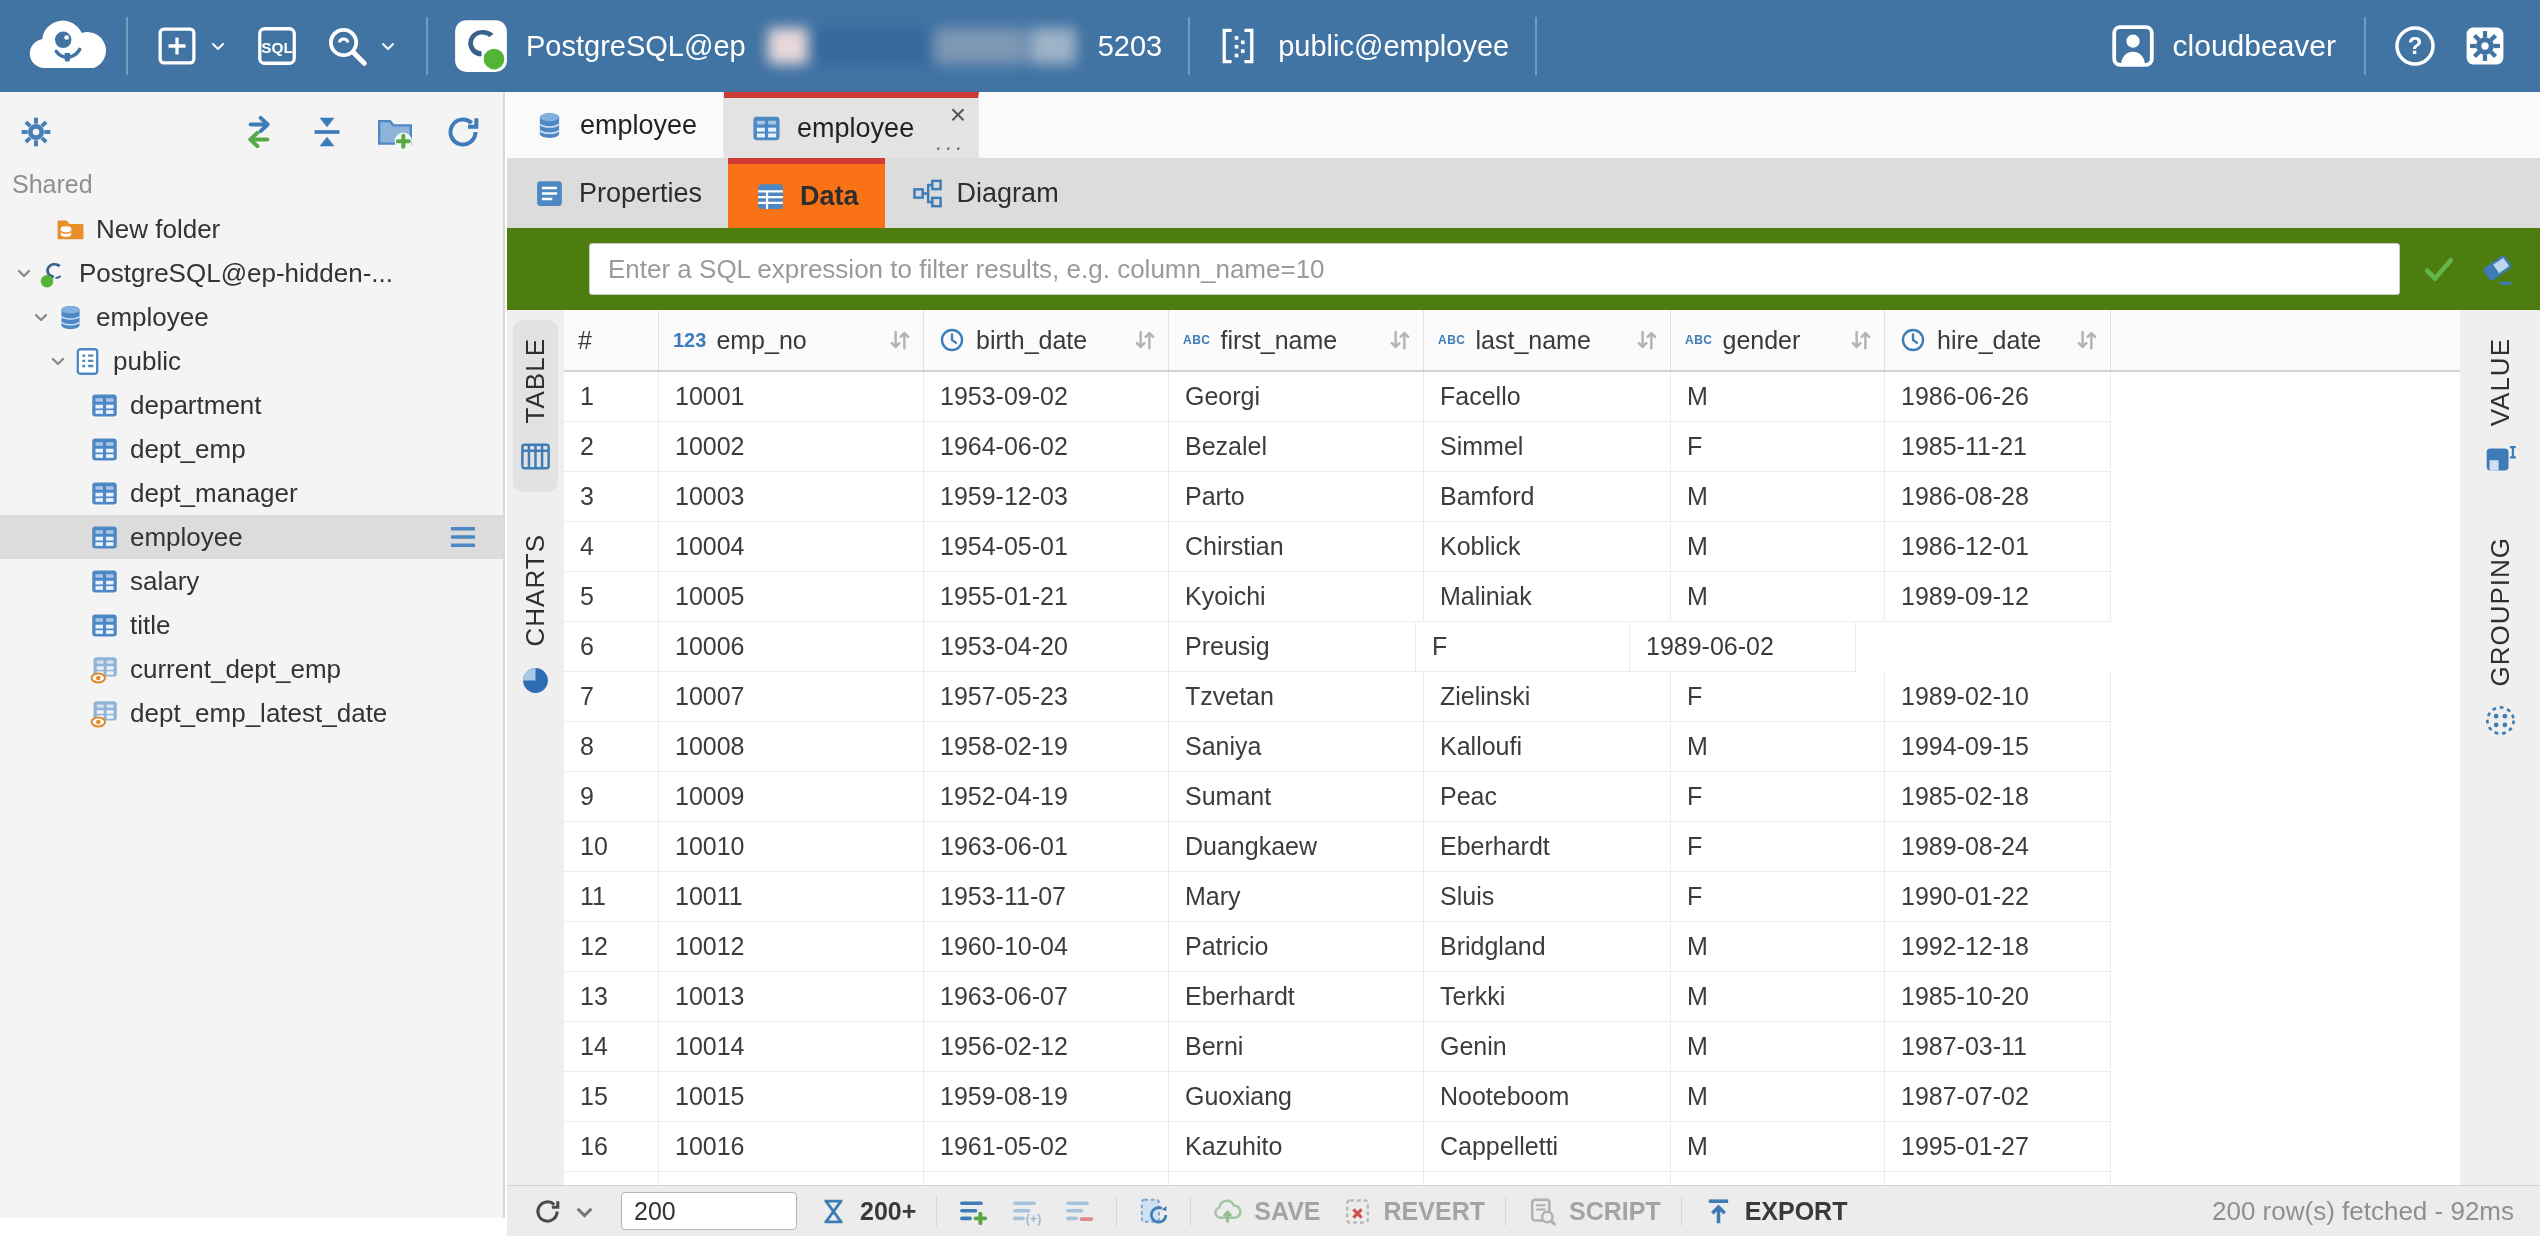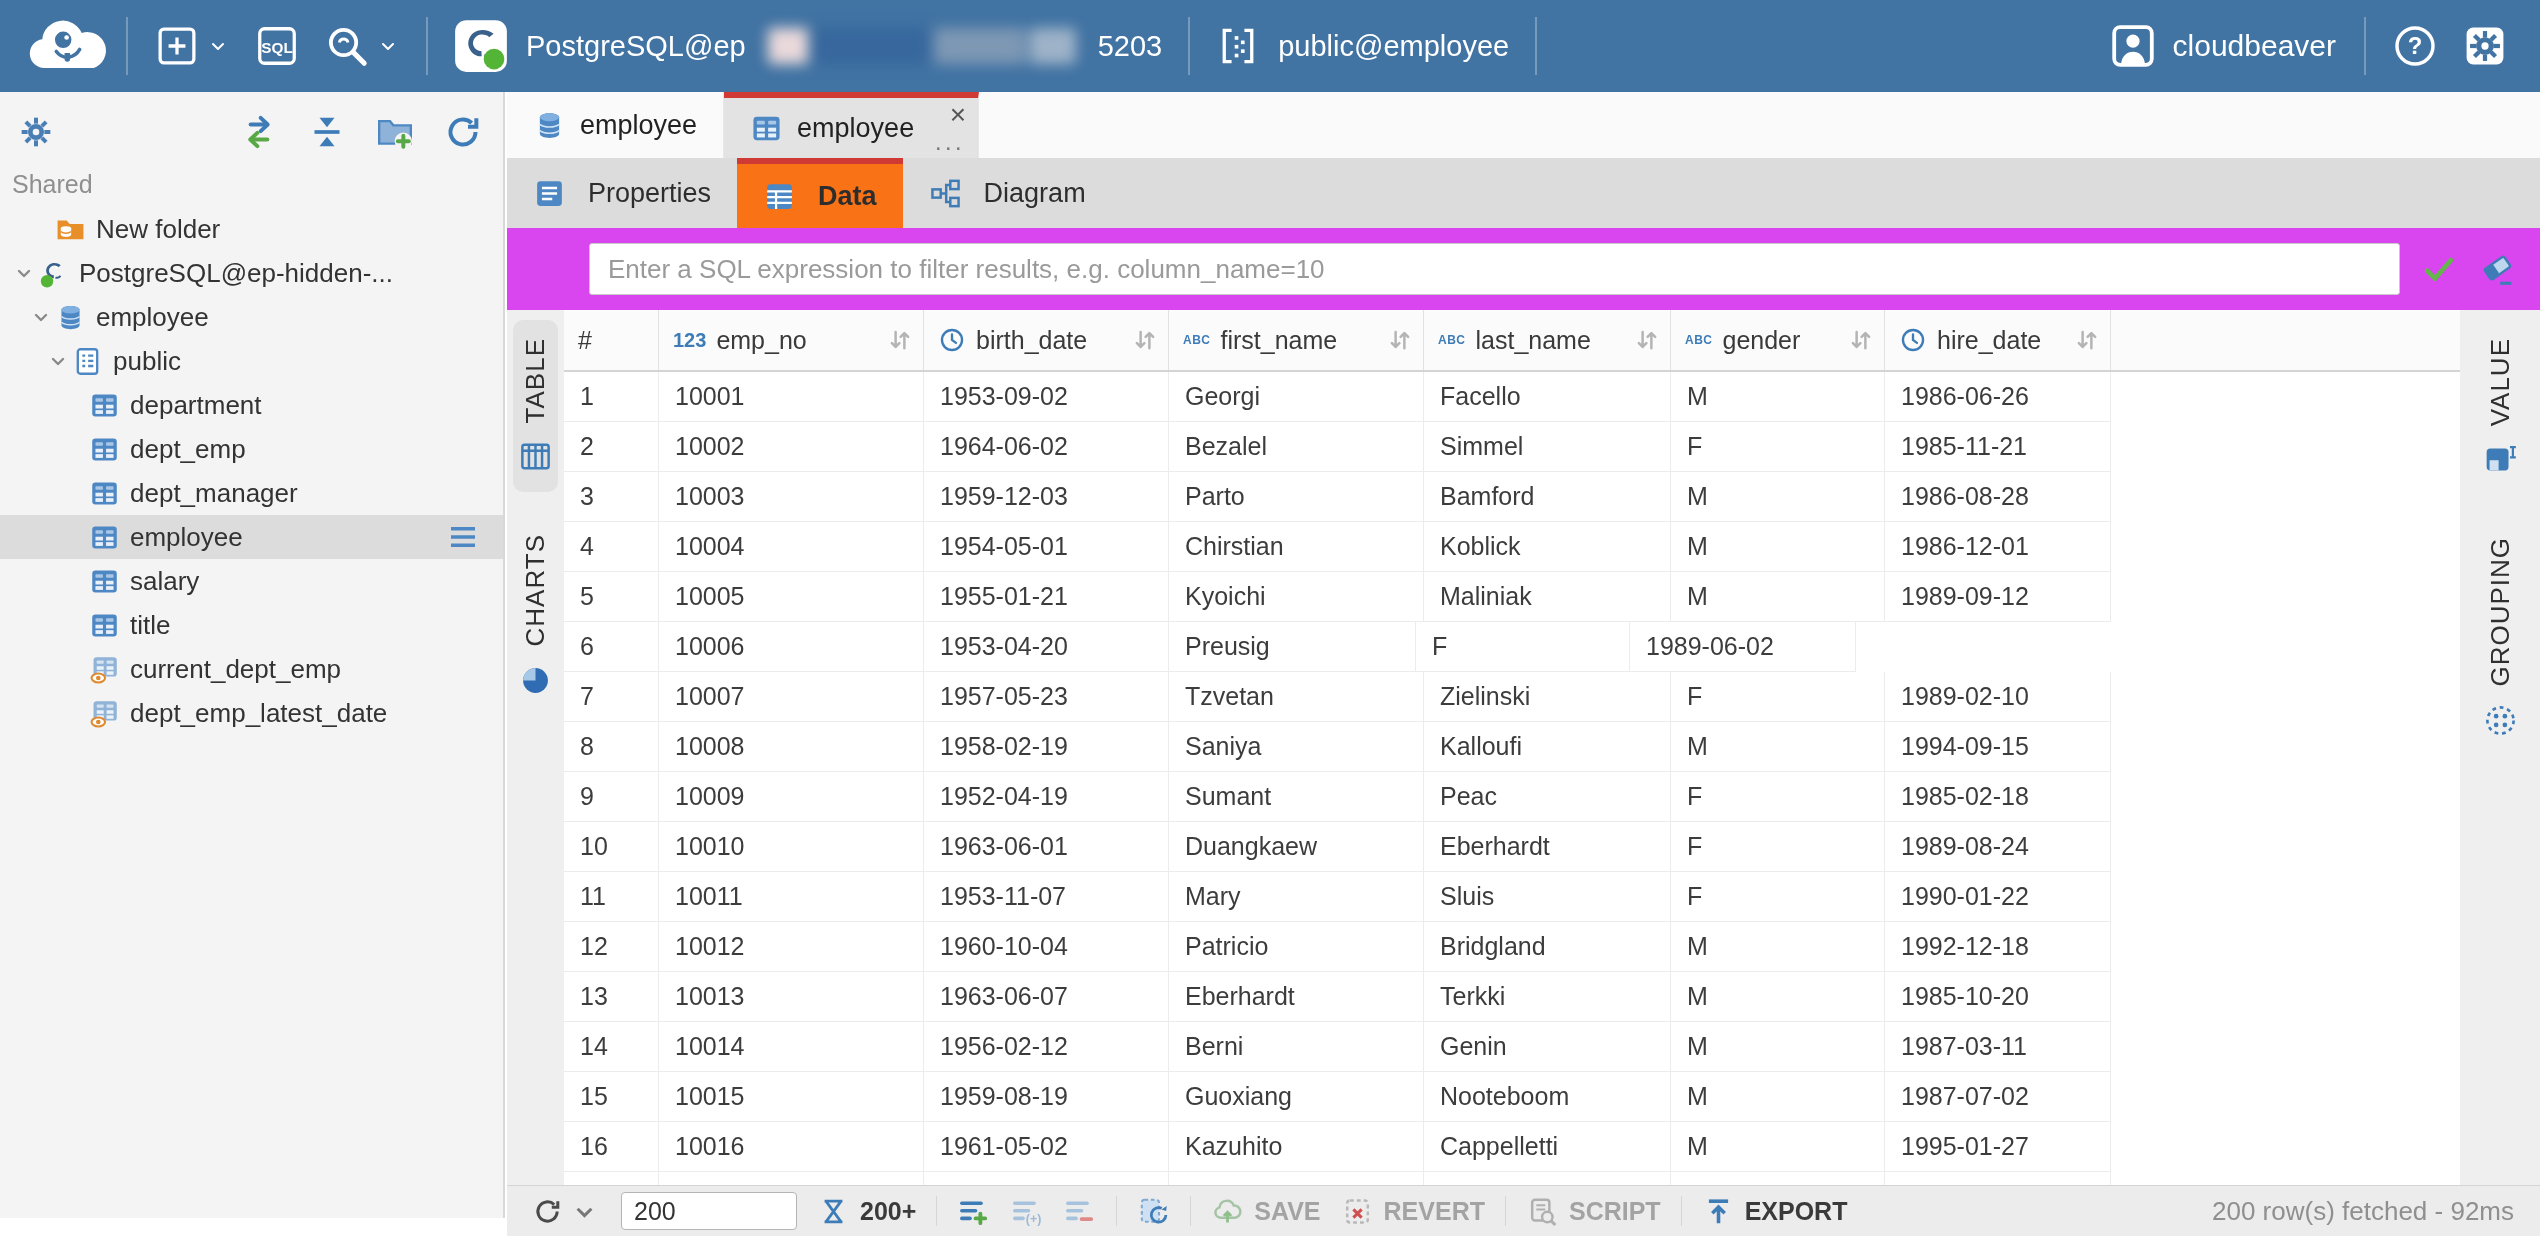--- a/index.html
+++ b/index.html
@@ -50,26 +50,26 @@
 
   .objtabs{height:66px;background:#fafafa;display:flex;flex:none}
   .objtab{display:flex;align-items:center;gap:14px;padding:0 26px;font-size:27px;color:#222;
           position:relative;border-right:1px solid #e7e7e7;box-sizing:border-box;cursor:pointer}
   .objtab svg{width:33px;height:33px}
   .objtab.active{background:#e3e3e3;border-top:6px solid #d03a34;padding-right:64px}
   .objtab .close{position:absolute;right:12px;top:2px;font-size:28px;color:#555;line-height:30px}
   .objtab .dots{position:absolute;right:14px;bottom:0px;font-size:24px;color:#777;letter-spacing:2px;line-height:22px}
 
   .viewtabs{height:70px;background:#dcdcdc;display:flex;flex:none}
-  .viewtab{display:flex;align-items:center;gap:22px;padding:0 26px;font-size:27px;color:#2d2d2d;
+  .viewtab{display:flex;align-items:center;gap:13px;padding:0 26px;font-size:27px;color:#2d2d2d;
            box-sizing:border-box;cursor:pointer}
   .viewtab svg{width:33px;height:33px}
   .viewtab.active{background:#f97316;border-top:6px solid #d03a34;font-weight:bold}
 
-  .filterrow{height:82px;background:#d946ef;display:flex;align-items:center;
+  .filterrow{height:82px;background:#4d7c0f;display:flex;align-items:center;
              padding:0 24px 0 82px;gap:20px;flex:none}
   .filter-input{flex:1;height:50px;border:1px solid #c9c9c9;border-radius:3px;background:#fff;
                 font-size:26px;padding:0 18px;color:#333;outline:none}
   .filter-input::placeholder{color:#9a9a9a}
   .frbtn{cursor:pointer}
   .frbtn svg{width:38px;height:38px}
 
   .contentrow{flex:1;display:flex;min-height:0}
   .vstrip{width:57px;background:#efefef;display:flex;flex-direction:column;align-items:center;
           padding-top:10px;gap:42px;flex:none}

